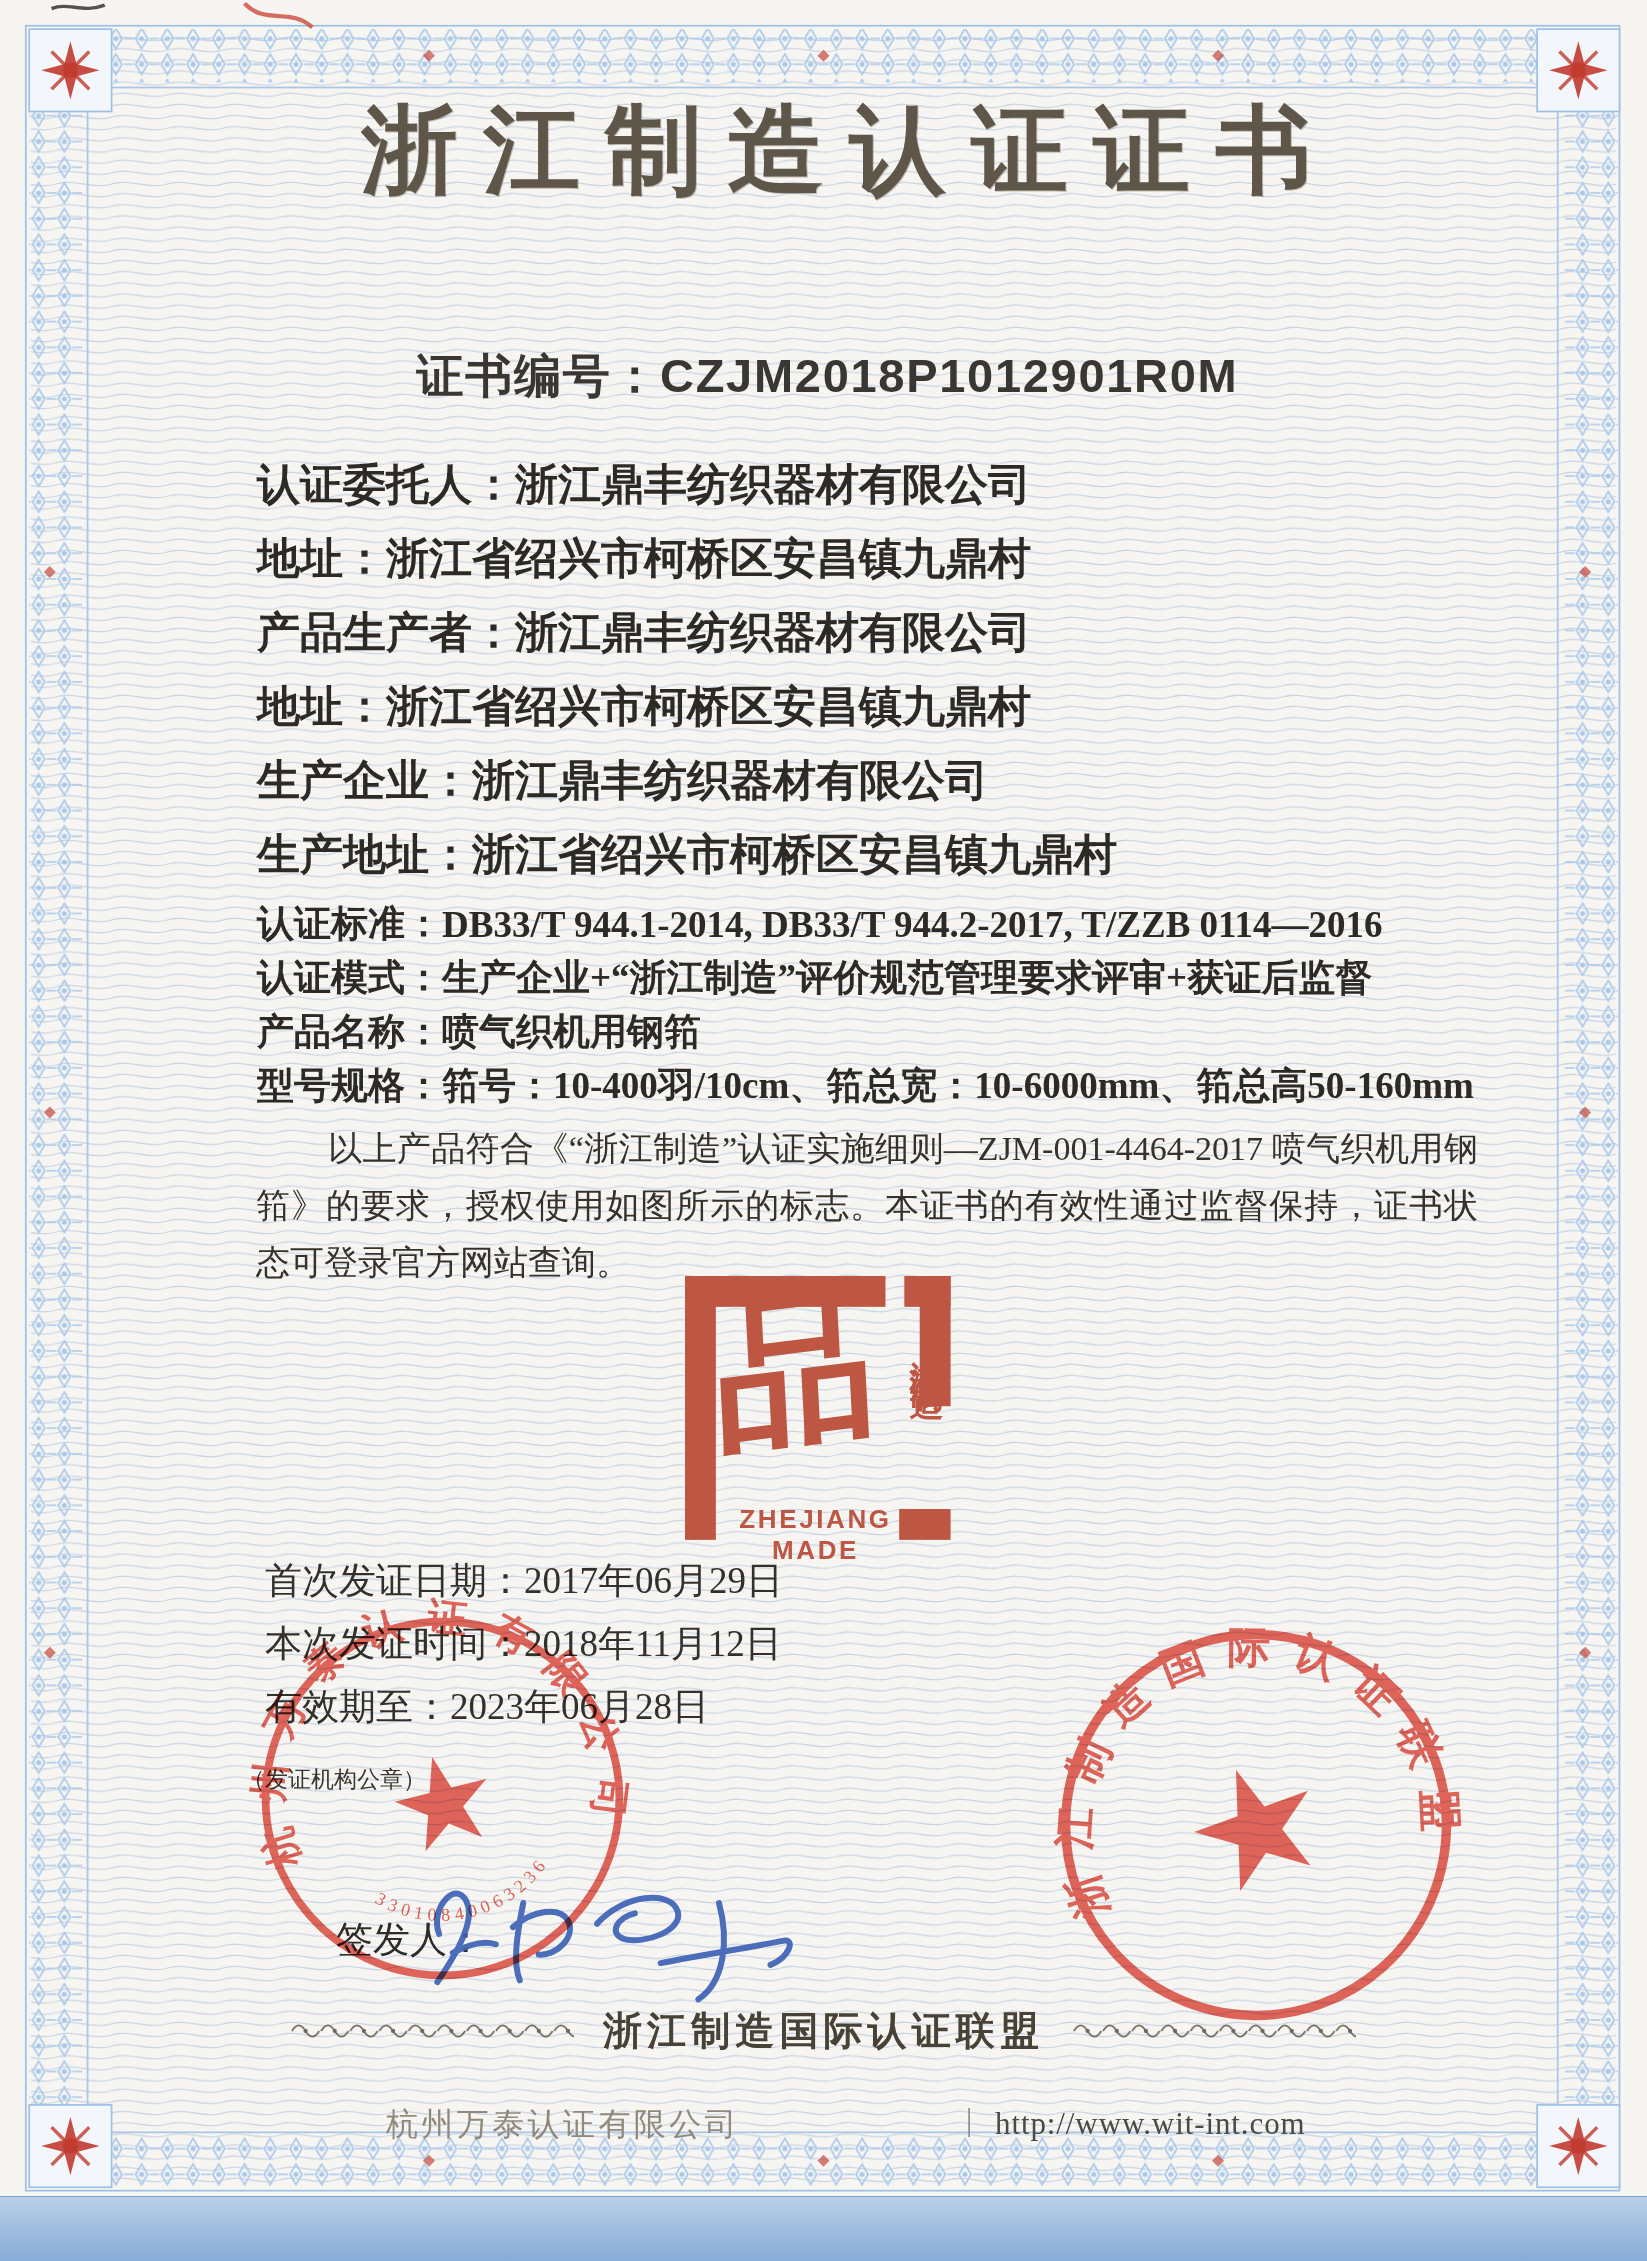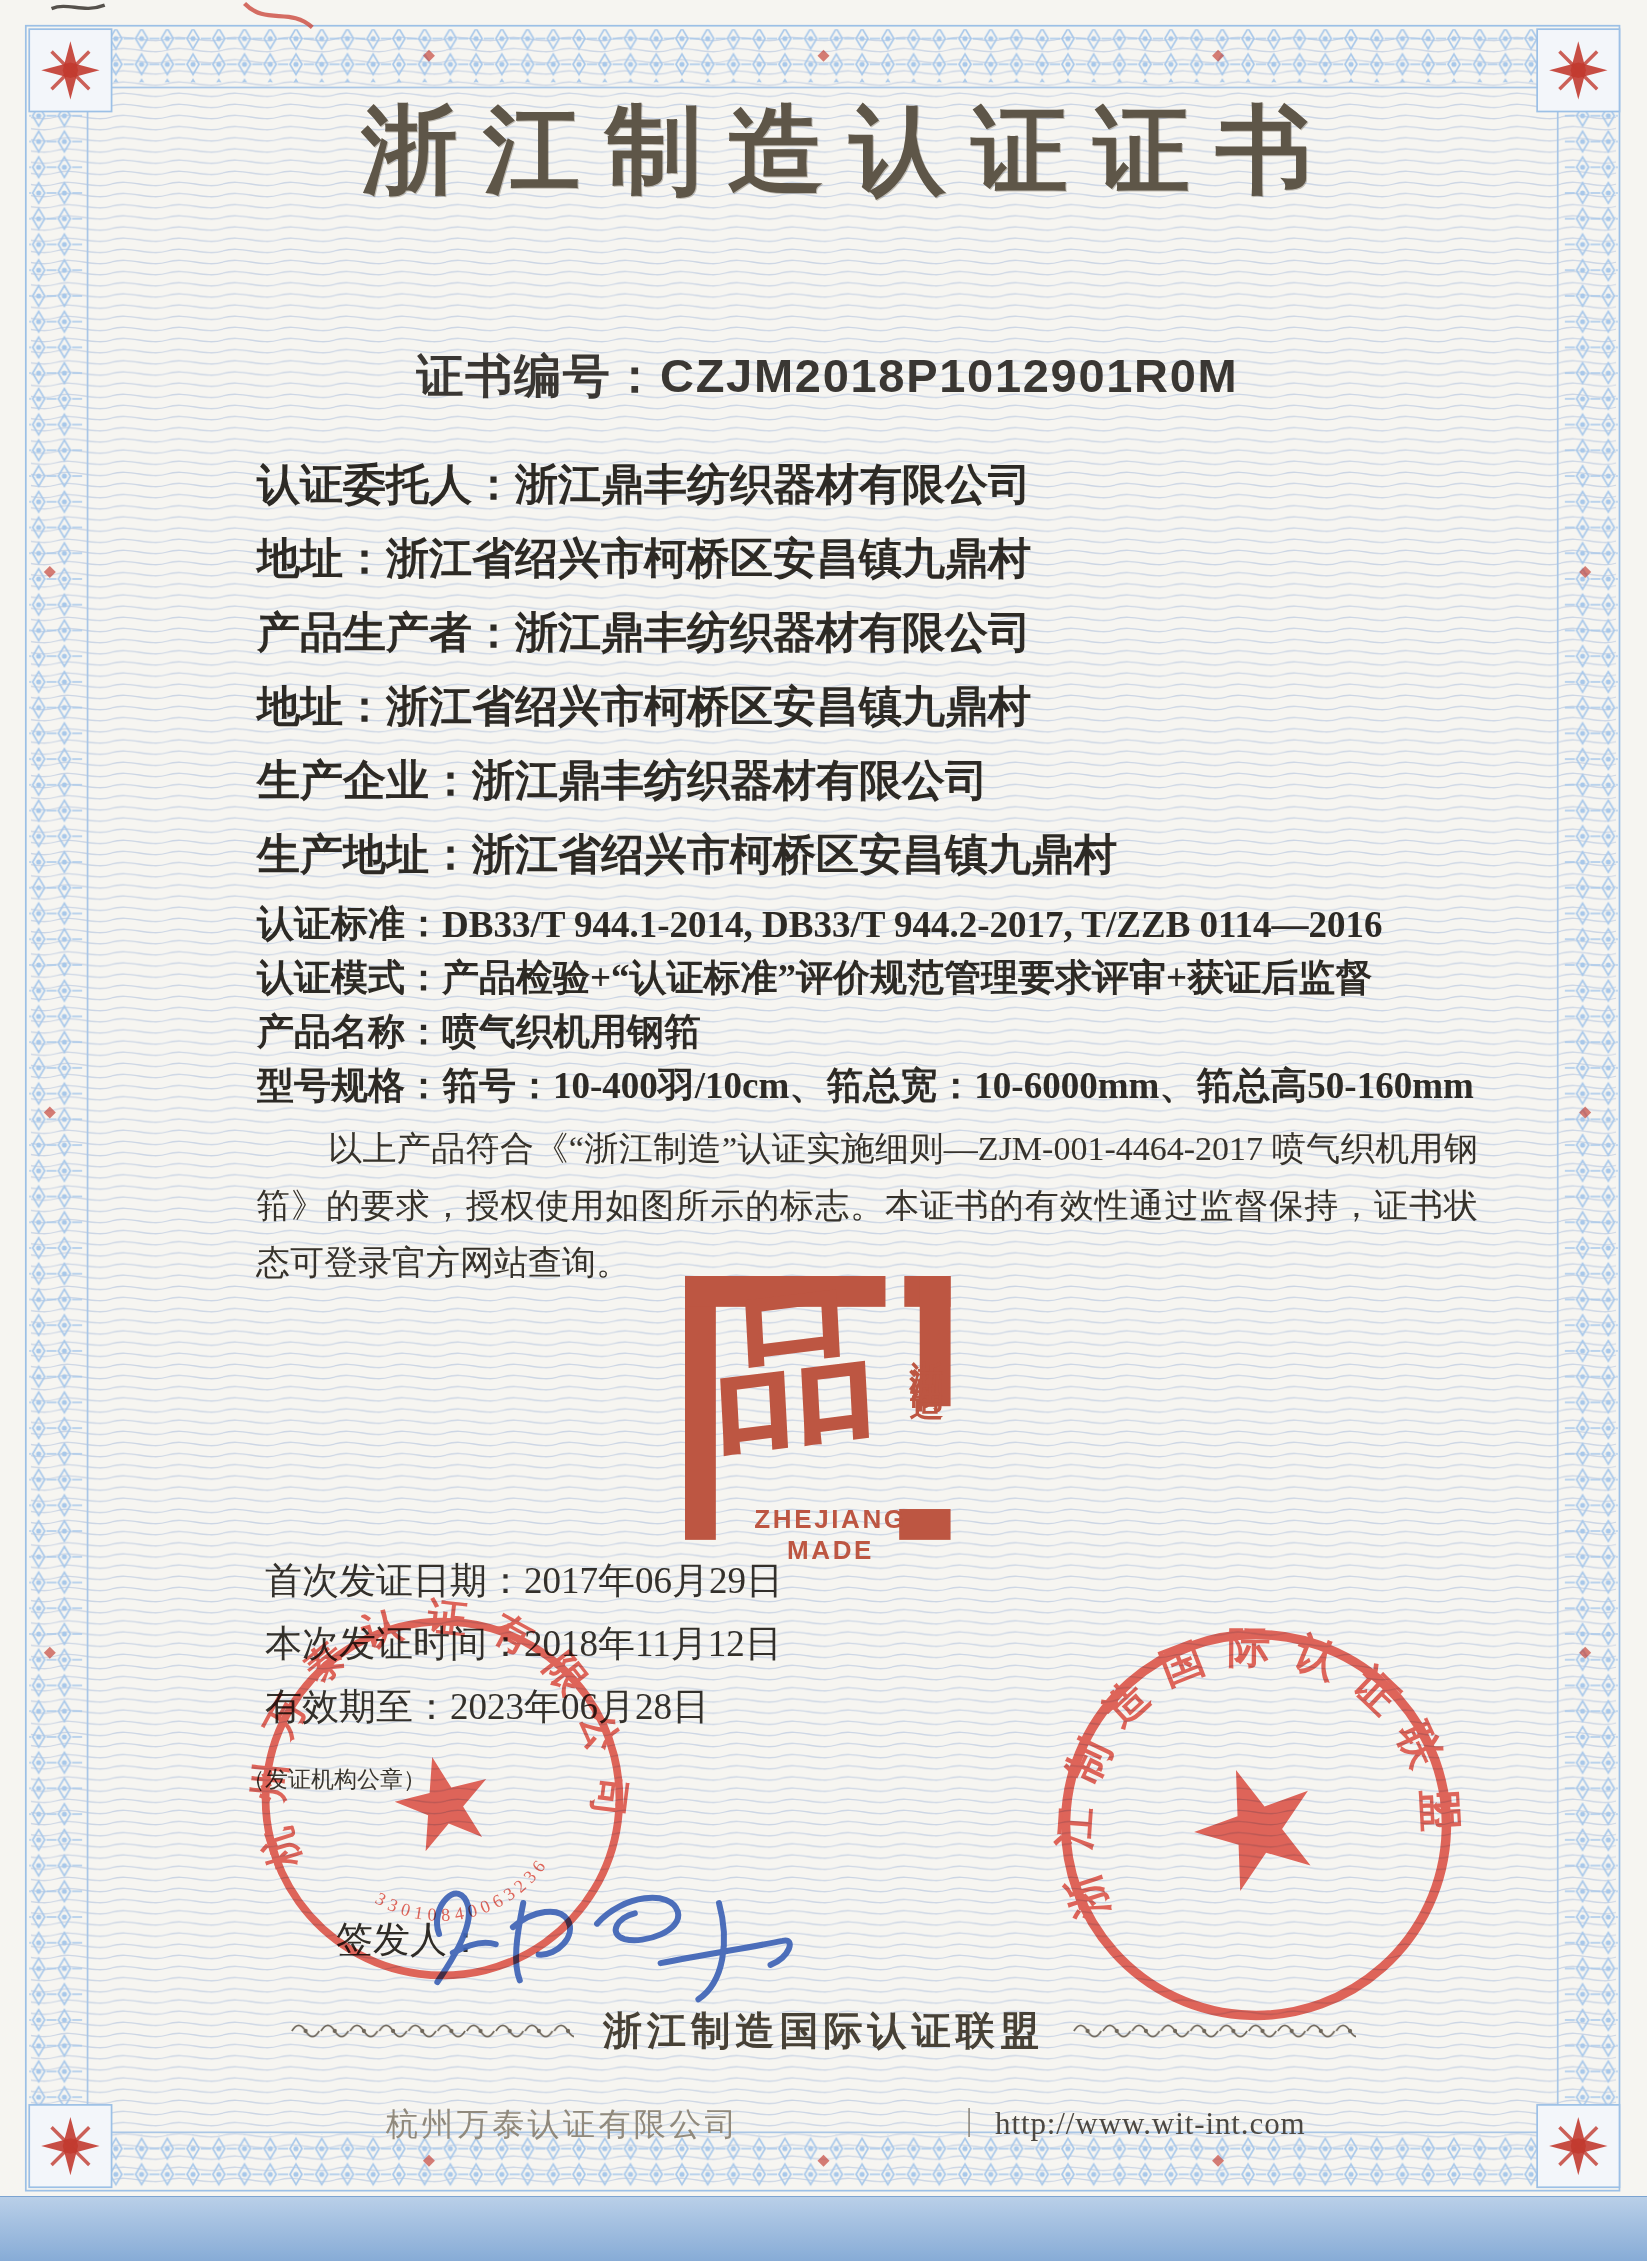--- a/index.html
+++ b/index.html
@@ -18,21 +18,21 @@
   .details{position:absolute;left:257px;top:897px;}
   .detail-line{height:54px;display:flex;align-items:center;font-size:37px;font-weight:600;color:#2d2a25;text-align:right;}
   .statement{position:absolute;left:256px;top:1120px;width:1222px;margin:0;
          font-size:34px;line-height:57px;color:#36322b;text-align:justify;text-indent:72px;font-weight:400;}
   
   .logo{position:absolute;left:685px;top:1276px;width:269px;height:269px;}
   .logo .mark{position:absolute;left:29px;top:15.4px;font-size:161px;font-weight:900;color:#bd5642;
          transform:rotate(-7deg) skewX(-4deg);line-height:1;}
   .logo .side{position:absolute;right:5.1px;top:57px;writing-mode:vertical-rl;font-size:34px;font-weight:700;
          color:#bd5642;letter-spacing:8.6px;}
-  .logo .caption{position:absolute;left:33px;top:228px;width:225px;text-align:center;
+  .logo .caption{position:absolute;left:18px;top:228px;width:225px;text-align:center;
          font-family:"Liberation Sans","DejaVu Sans",sans-serif;
          font-size:26px;font-weight:700;color:#bd5642;letter-spacing:2.6px;}
   
   .dates{position:absolute;left:242px;top:1549px;margin-left:23px;}
   .date-line{height:63px;display:flex;align-items:center;font-size:37px;font-weight:500;color:#33302b;}
   .seal-note{position:absolute;left:242px;top:1764px;font-size:23px;color:#3a362f;text-align:right;}
   .issuer-label{position:absolute;left:336px;top:1915px;font-size:37px;color:#2f2c27;}
   
   .band{position:absolute;left:0;top:2004px;width:1647px;display:flex;align-items:center;justify-content:center;gap:29px;}
   .band-text{font-size:39px;font-weight:700;color:#474136;letter-spacing:5.1px;}
@@ -153,21 +153,21 @@
       </div>
   </div>
 
   <div class="details">
     <div class="detail-line">
         <span>认证标准：</span>
         <span>DB33/T 944.1-2014, DB33/T 944.2-2017, T/ZZB 0114—2016</span>
       </div>
     <div class="detail-line">
         <span>认证模式：</span>
-        <span>产品检验+“认证标准”评价规范管理要求评审+获证后监督</span>
+        <span>生产企业+“浙江制造”评价规范管理要求评审+获证后监督</span>
       </div>
     <div class="detail-line">
         <span>产品名称：</span>
         <span>喷气织机用钢筘</span>
       </div>
     <div class="detail-line">
         <span>型号规格：</span>
         <span>筘号：10-400羽/10cm、筘总宽：10-6000mm、筘总高50-160mm</span>
       </div>
   </div>

